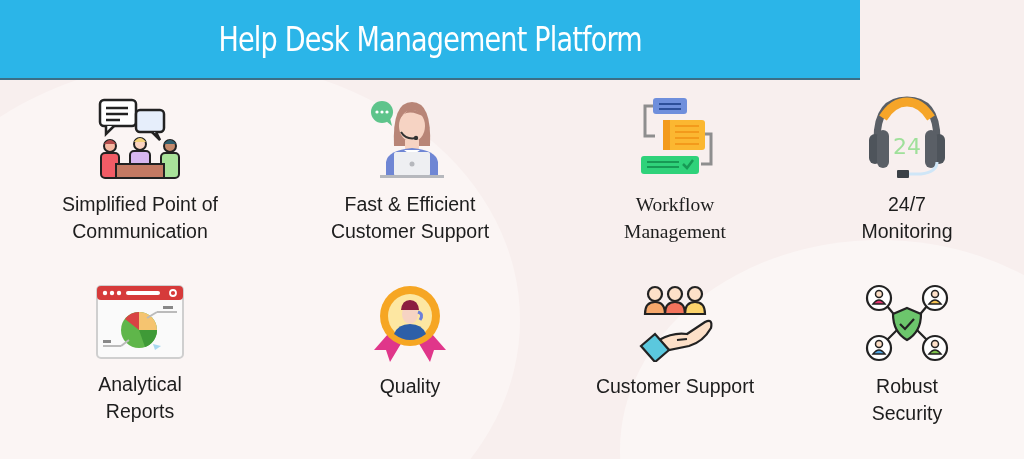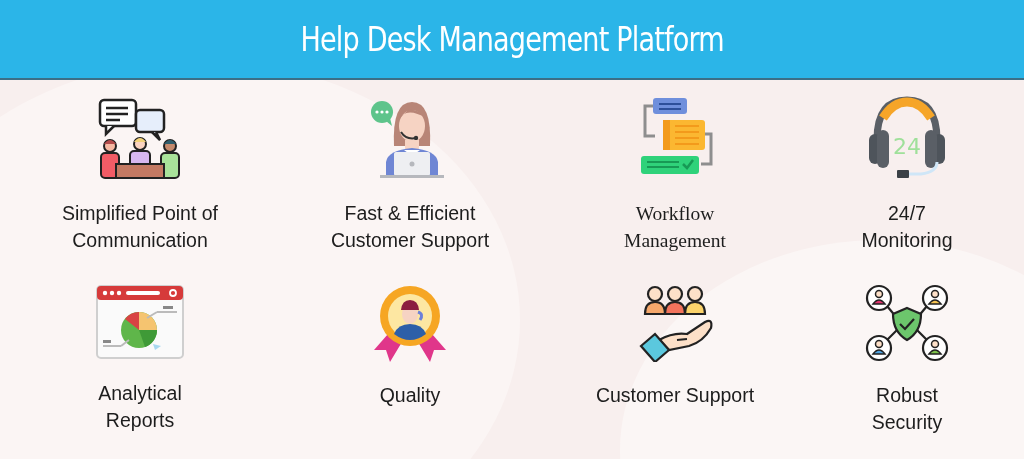--- a/index.html
+++ b/index.html
@@ -1,23 +1,23 @@
 <!DOCTYPE html>
 <html><head>
 <meta charset="utf-8">
 <style>
   html,body{margin:0;padding:0;}
   body{width:1024px;height:459px;overflow:hidden;position:relative;background:#f8efee;font-family:"Liberation Sans",sans-serif;}
   .blob1{position:absolute;left:-120px;top:60px;width:640px;height:520px;border-radius:50%;background:#fbf5f4;}
   .blob3{position:absolute;left:620px;top:240px;width:520px;height:420px;border-radius:50%;background:#fbf6f5;}
-  .header{position:absolute;left:0;top:0;width:1024px;height:78px;background:#2bb5e8;border-bottom:2px solid #3c6f86;display:flex;align-items:center;justify-content:center;}
+  .header{position:absolute;left:0;top:0;width:860px;height:78px;background:#2bb5e8;border-bottom:2px solid #3c6f86;display:flex;align-items:center;justify-content:center;}
   .title{color:#fff;font-family:"DejaVu Sans",sans-serif;font-size:33px;font-weight:normal;letter-spacing:-1px;transform:scaleX(.82);white-space:nowrap;}
   .feature{position:absolute;width:260px;text-align:center;}
   .feature svg{display:block;margin:0 auto;}
-  .label{margin-top:20px;font-size:19.5px;line-height:27px;color:#1d1d1d;}
+  .label{margin-top:11px;font-size:19.5px;line-height:27px;color:#1d1d1d;}
 </style>
 </head>
 <body>
 
 <div class="blob1"></div>
 <div class="blob3"></div>
 
 <div class="header">
   <div class="title">Help Desk Management Platform</div>
 </div>

